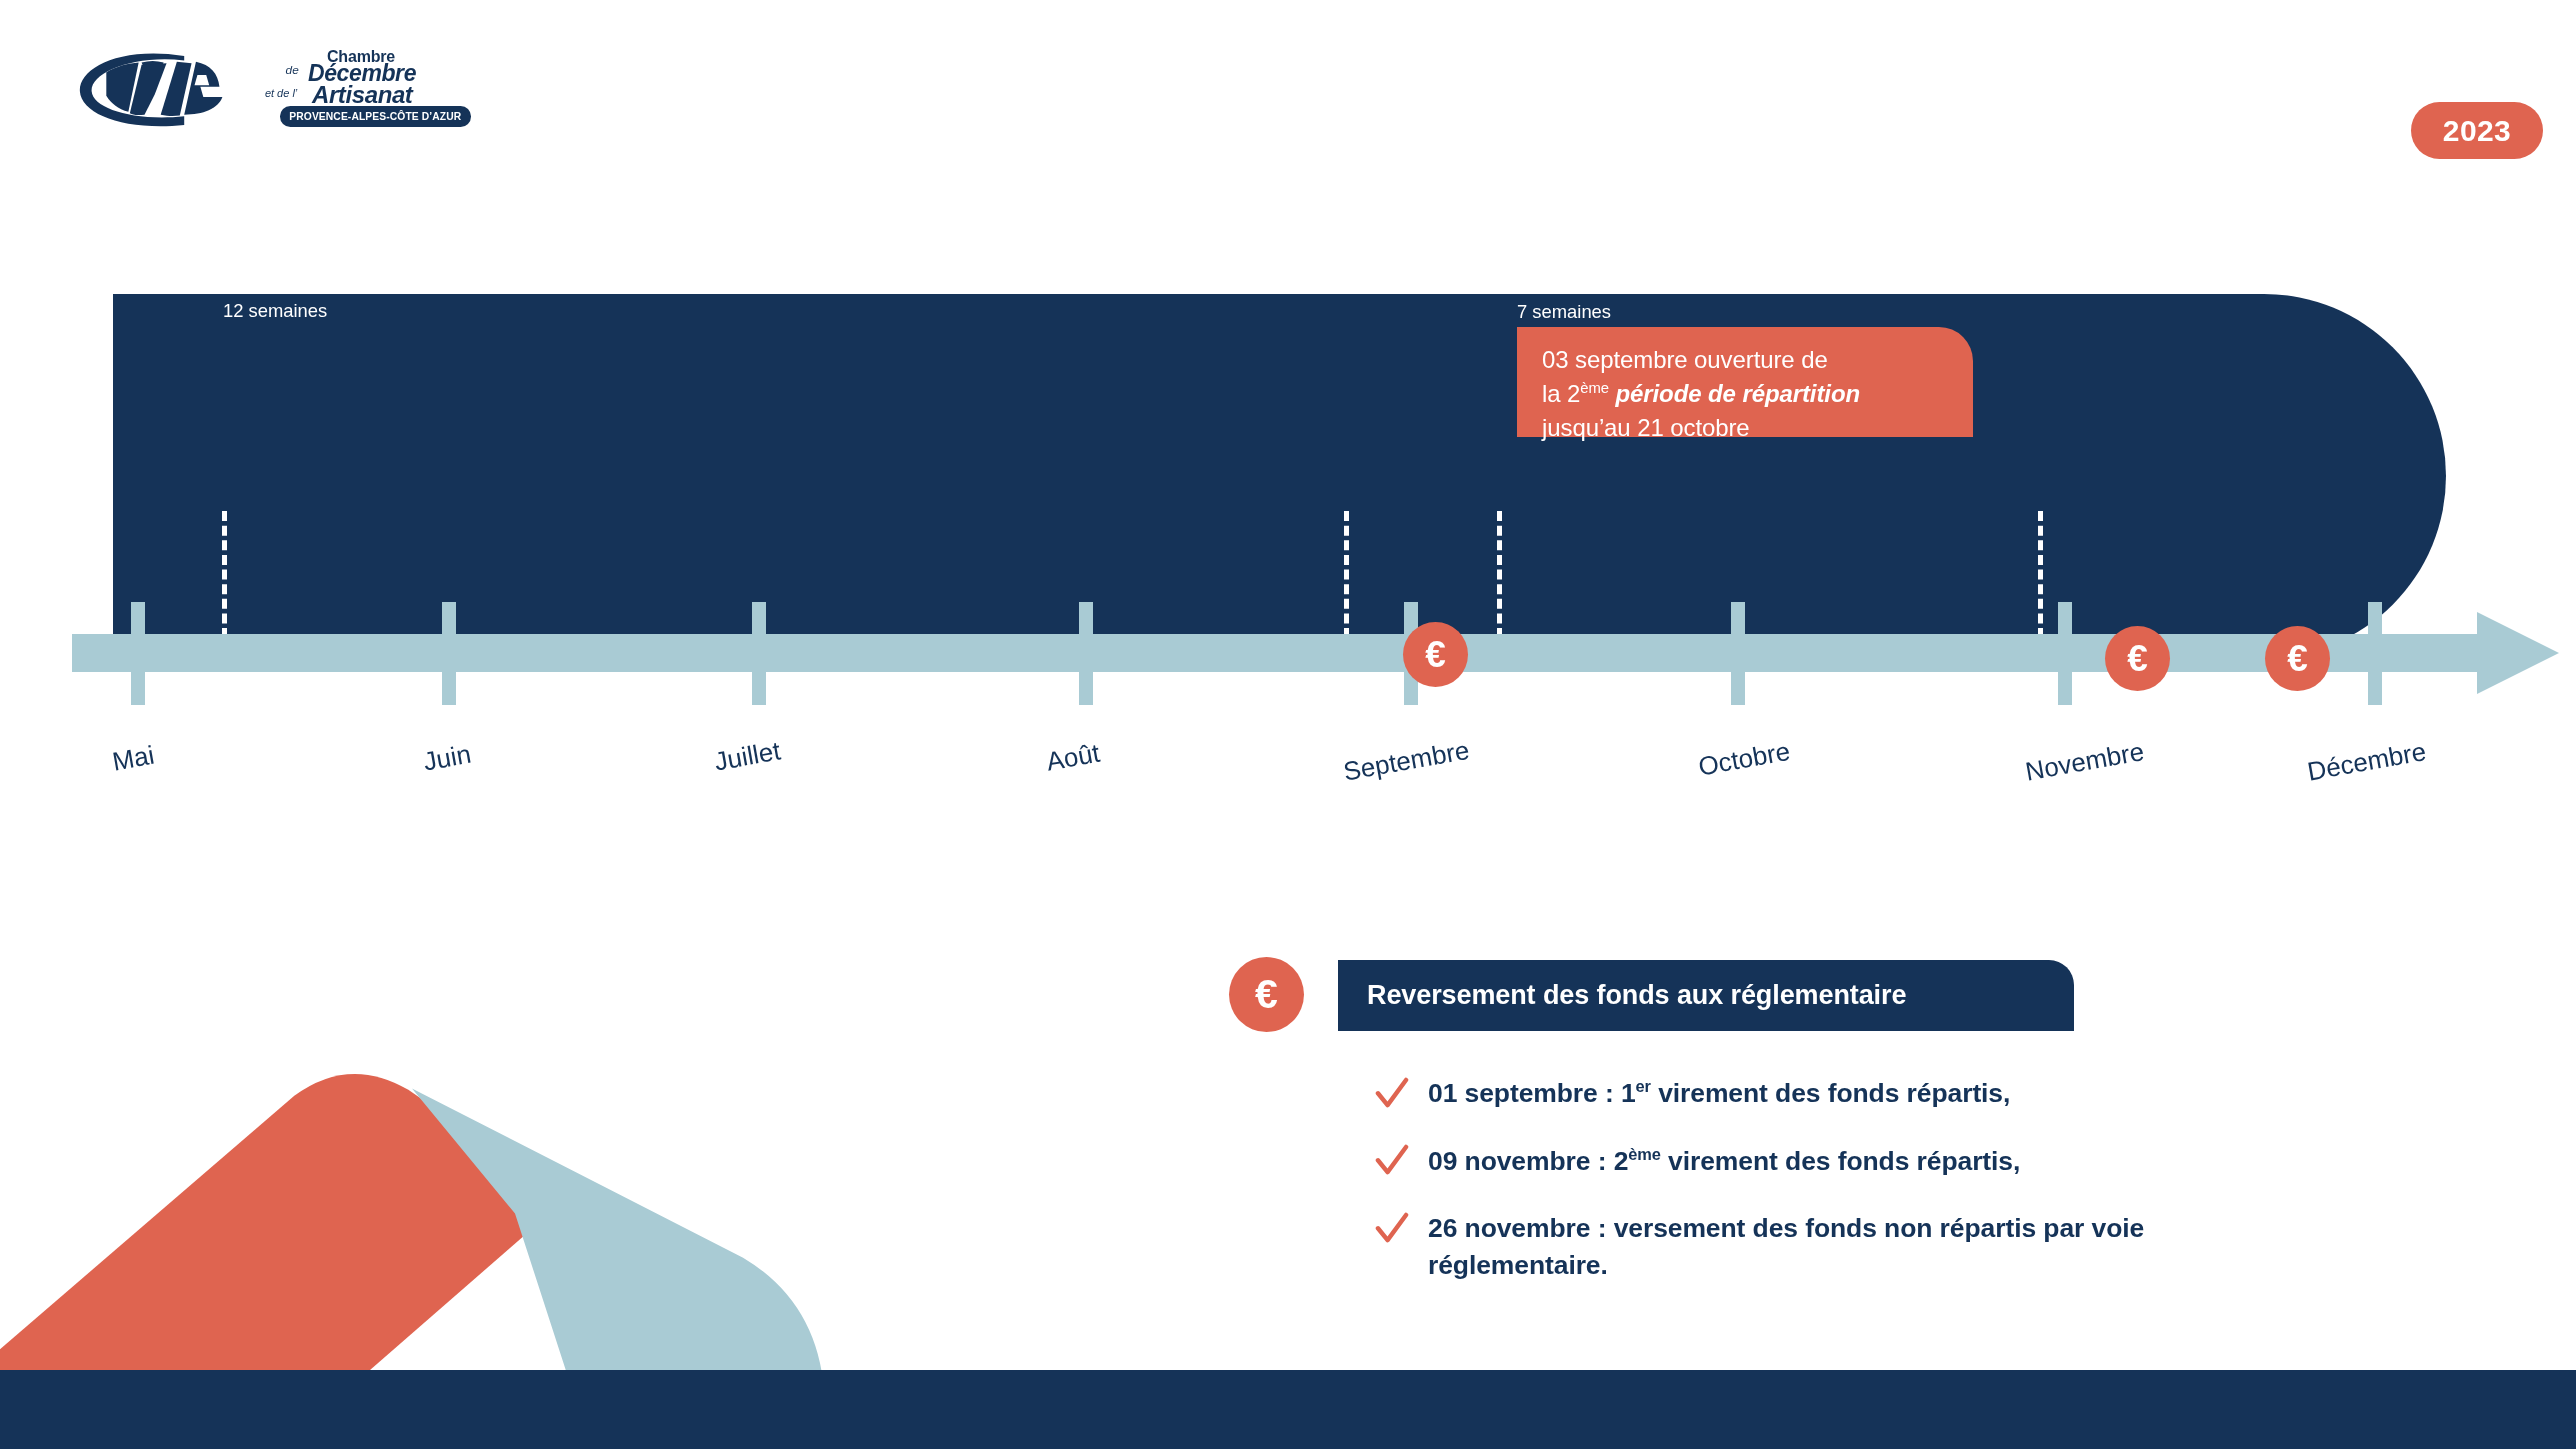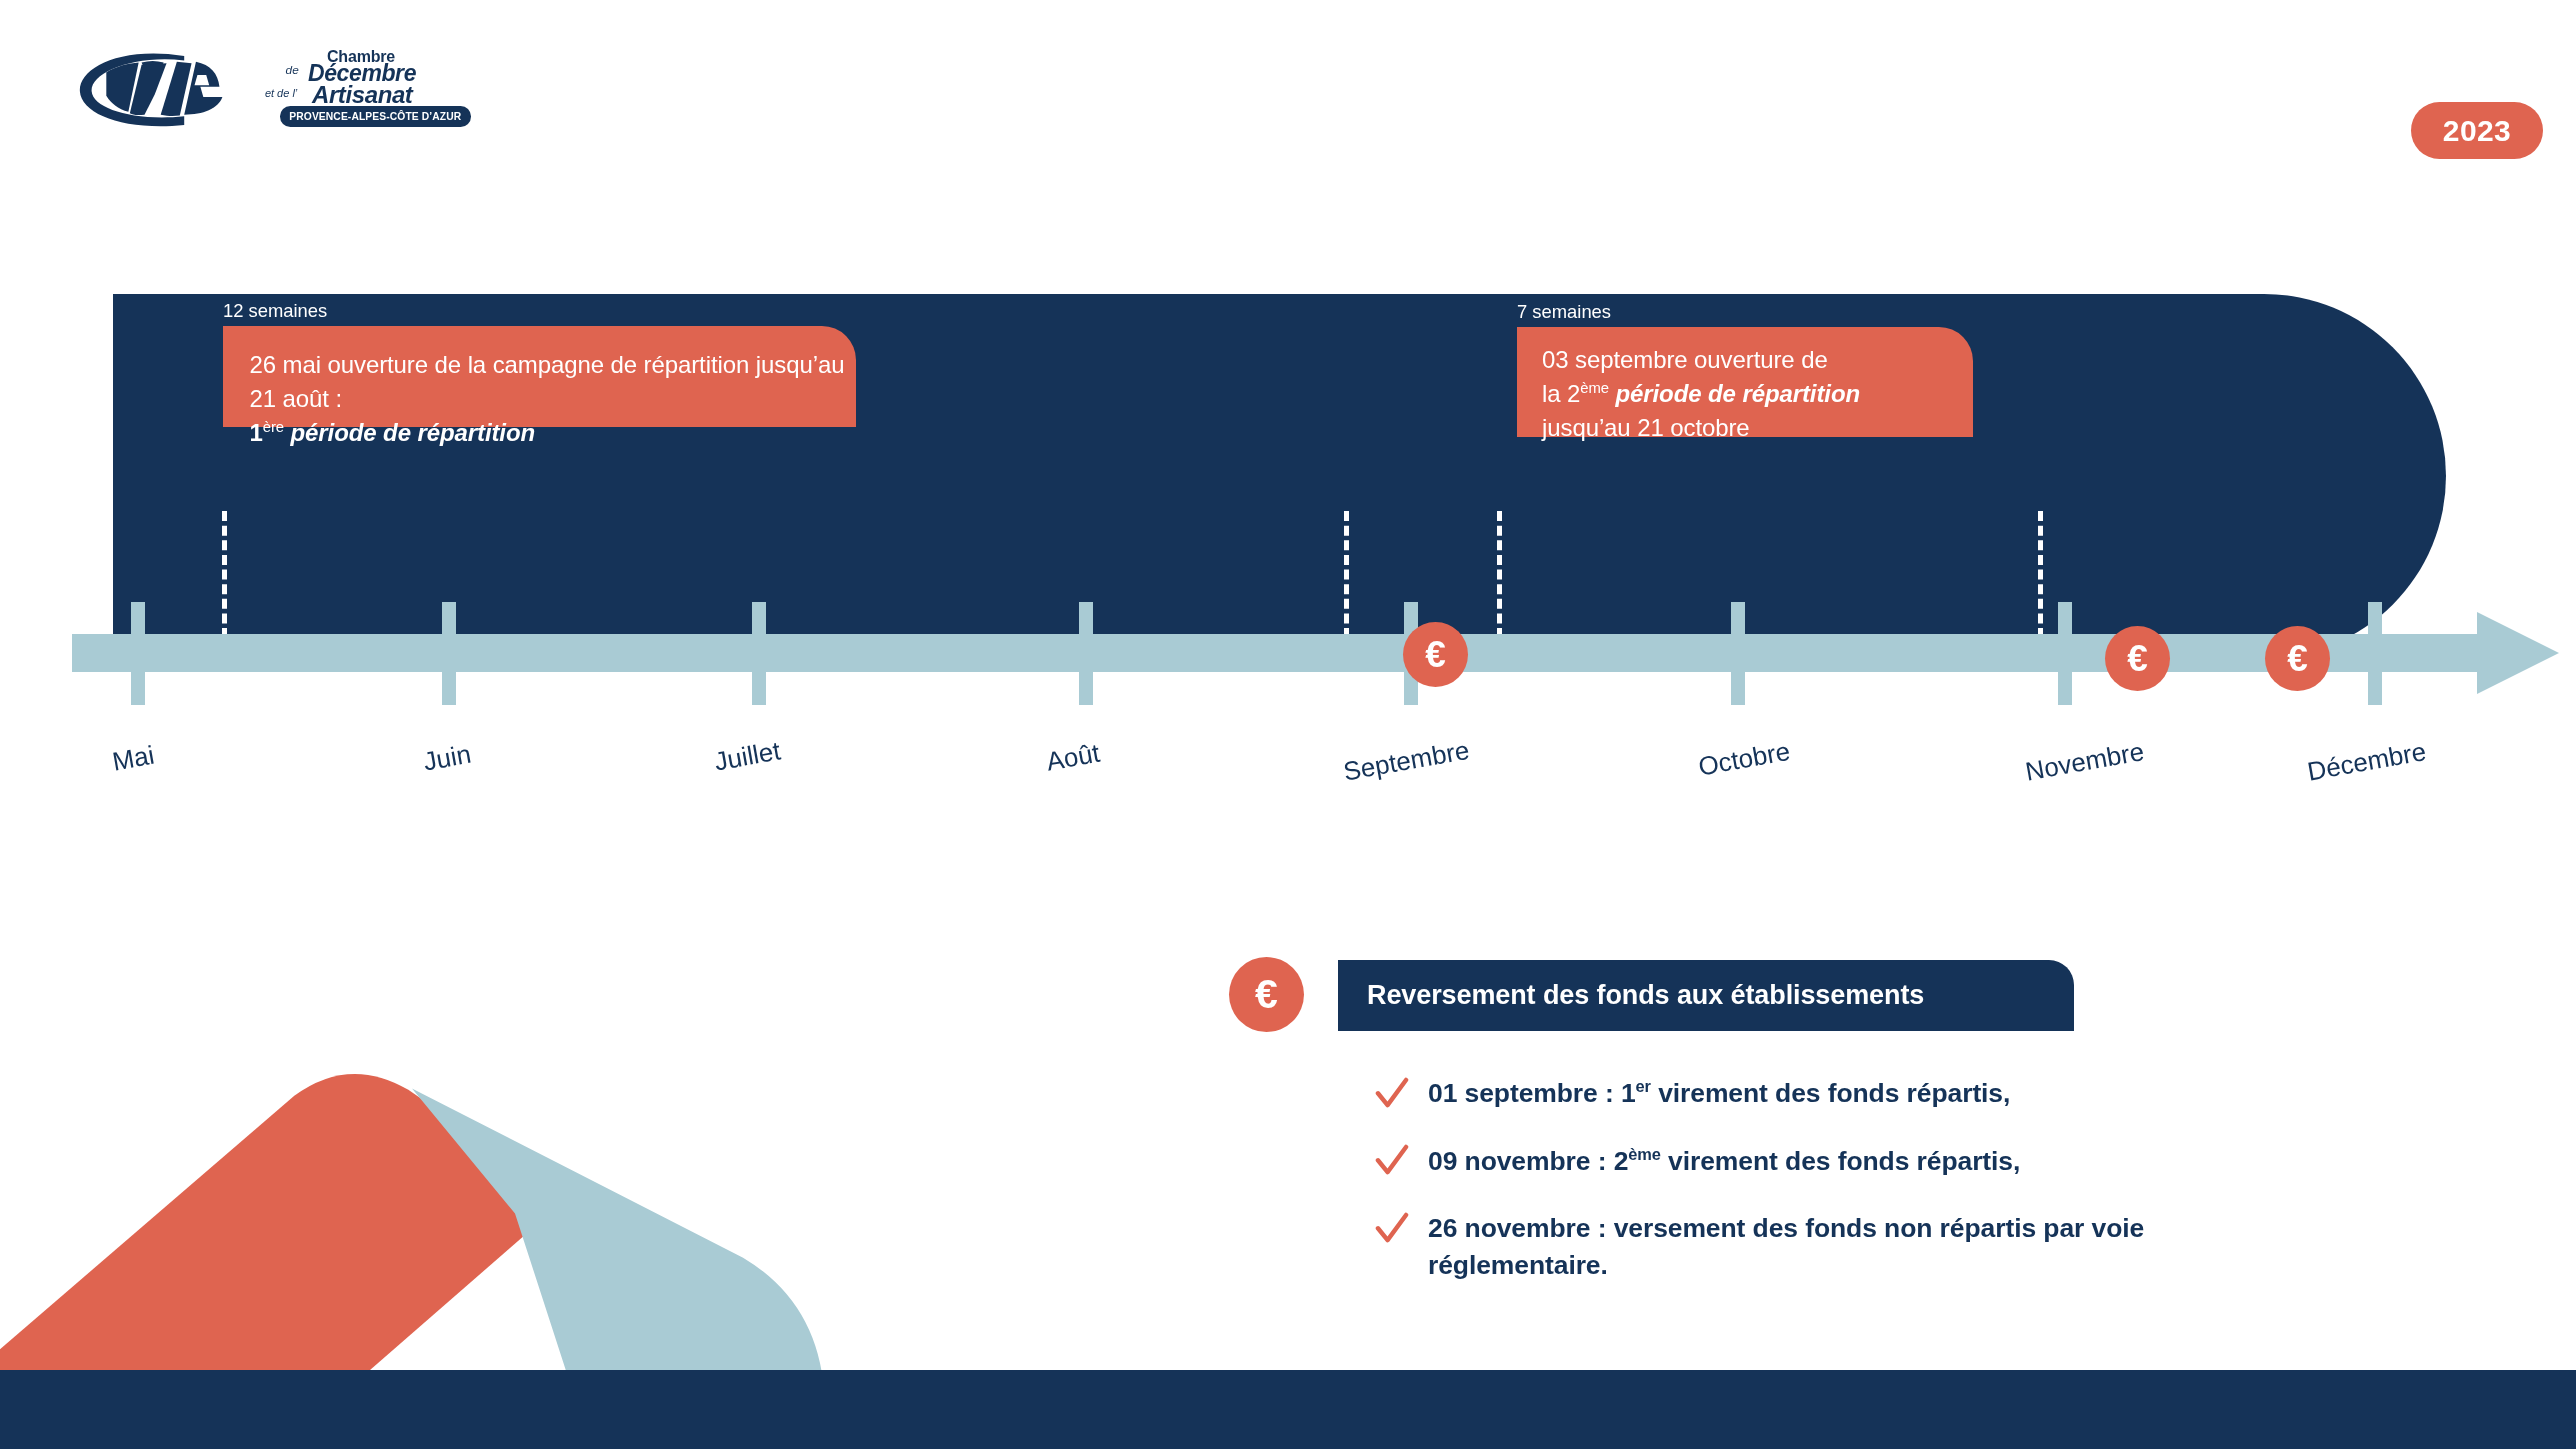--- a/index.html
+++ b/index.html
@@ -122,26 +122,20 @@
     <div id="logo-region">PROVENCE-ALPES-CÔTE D’AZUR</div>
   </div>
 </div>
 
 <div id="year-badge">2023</div>
 
 <div id="board">
   <div id="board-bg"></div>
 
   <div class="week-label" style="left:110px;top:5.9px;">12 semaines</div>
-  <div class="callout" style="left:110px;top:32px;width:633px;height:101px;padding:22px 0 0 26.5px;">
-    <div class="callout-txt">
-      <span>26 mai ouverture de la campagne de répartition jusqu’au 21 août :</span><br>
-      <b>1</b><sup>ère</sup><em> période de répartition</em>
-    </div>
-  </div>
   <div class="vdash" style="left:109px;top:217px;height:127px;"></div>
   <div class="vdash" style="left:1231px;top:217px;height:127px;"></div>
 
   <div class="week-label" style="left:1404px;top:7.4px;">7 semaines</div>
   <div class="callout" style="left:1404px;top:33px;width:456px;height:110px;padding:16px 0 0 25px;">
     <div class="callout-txt">
       <span>03 septembre ouverture de</span><br>
       <span>la 2</span><sup>ème</sup><em> période de répartition</em><br>
       <span>jusqu’au 21 octobre</span>
     </div>
@@ -173,21 +167,21 @@
   <div class="month" style="left:2305px;top:757px;">Décembre</div>
 
   <div class="euro" style="left:1403px;top:622px;">€</div>
   <div class="euro" style="left:2105px;top:626px;">€</div>
   <div class="euro" style="left:2265px;top:626px;">€</div>
 </div>
 
 <div id="legend">
   <div id="legend-euro">€</div>
   <div id="legend-header">
-    <span>Reversement des fonds aux établissements</span>
+    <span>Reversement des fonds aux réglementaire</span>
   </div>
   <div id="legend-list">
 
     <div class="legend-item">
       <svg class="check" viewBox="0 0 46 46">
         <path d="M4 22 L17 38 L42 4" stroke="#DF6450" stroke-width="6" fill="none" stroke-linecap="round" stroke-linejoin="round"></path>
       </svg>
       <span>01 septembre</span><span> : </span><span>1</span><sup>er</sup><span> virement des fonds répartis,</span>
     </div>
 

